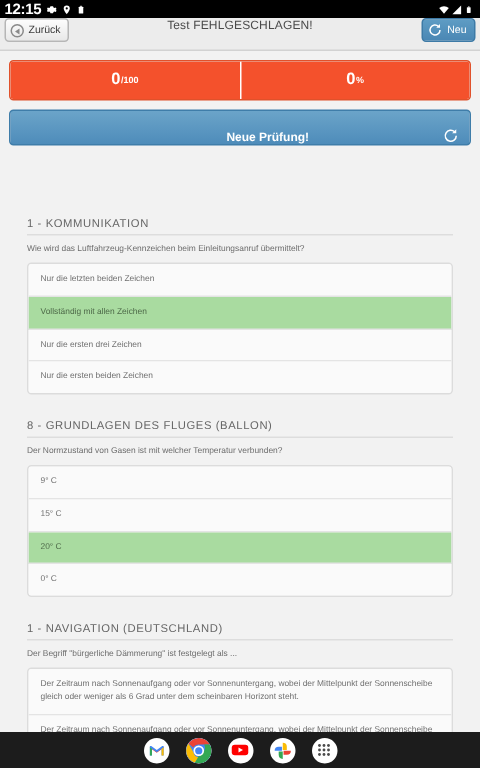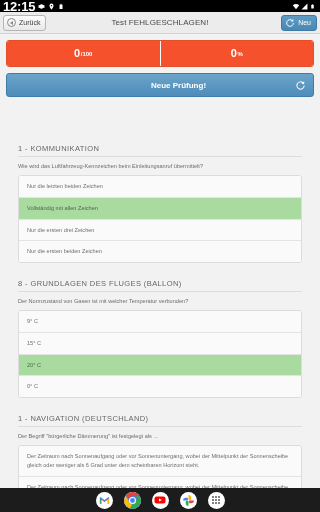--- a/index.html
+++ b/index.html
@@ -12,29 +12,29 @@
   #app { position: relative; width: 320px; height: 512px; background: #f2f2f2; }
 
   
   .statusbar {
     height: 12px; background: #000000; color: #ffffff;
     display: flex; align-items: center; justify-content: space-between;
     padding: 0 3px; font-size: 7.5px; font-weight: bold;
   }
   .sb-left { display: flex; align-items: center; gap: 3px; }
   .sb-right { display: flex; align-items: center; gap: 2px; }
-  .sb-clock { font-size: 13px; letter-spacing: -0.2px; }
+  .sb-clock { font-size: 10px; letter-spacing: -0.2px; }
   .sb-ico { display: inline-block; width: 7px; height: 7px; }
   .sb-ico svg { display: block; }
 
   
   .actionbar {
     height: 22px; background: #ececec;
     border-bottom: 1px solid #d2d2d2;
-    display: flex; align-items: center; padding: 0 3px;
+    display: flex; align-items: flex-start; padding: 0 3px;
     position: relative;
   }
   .btn-back {
     display: flex; align-items: center; gap: 3px;
     background: linear-gradient(#fdfdfd, #e8e8e8);
     border: 1px solid #b6b6b6; border-radius: 3px;
     height: 16px; padding: 0 5px 0 3px;
     font-size: 7px; color: #3b3b3b; white-space: nowrap;
   }
   .circ-arrow {
@@ -83,21 +83,21 @@
   }
   .score-box + .score-box { border-left: 1px solid #ffffff; }
   .score-num { font-size: 11px; font-weight: bold; line-height: 1; }
   .score-sub { font-size: 6px; font-weight: bold; line-height: 1; margin-left: 0.5px; }
 
   
   .btn-primary {
     margin: 6px; height: 24px; border-radius: 3px;
     background: linear-gradient(#6ba4c9, #4e8cba);
     border: 1px solid #3f7da9;
-    display: flex; align-items: center; justify-content: center;
+    display: flex; align-items: flex-end; justify-content: center;
     position: relative; color: #ffffff; font-size: 8px; font-weight: bold; padding-left: 37px;
   }
   .btn-primary .refresh-ico { position: absolute; right: 7px; width: 11px; height: 11px; }
 
   
   .qsection { padding: 0 18px; margin-top: 40px; }
   .qhead {
     font-size: 7.5px; color: #666666; letter-spacing: 0.4px;
     padding: 7px 0 3px 0; border-bottom: 1px solid #dddddd;
     margin-bottom: 5px;

